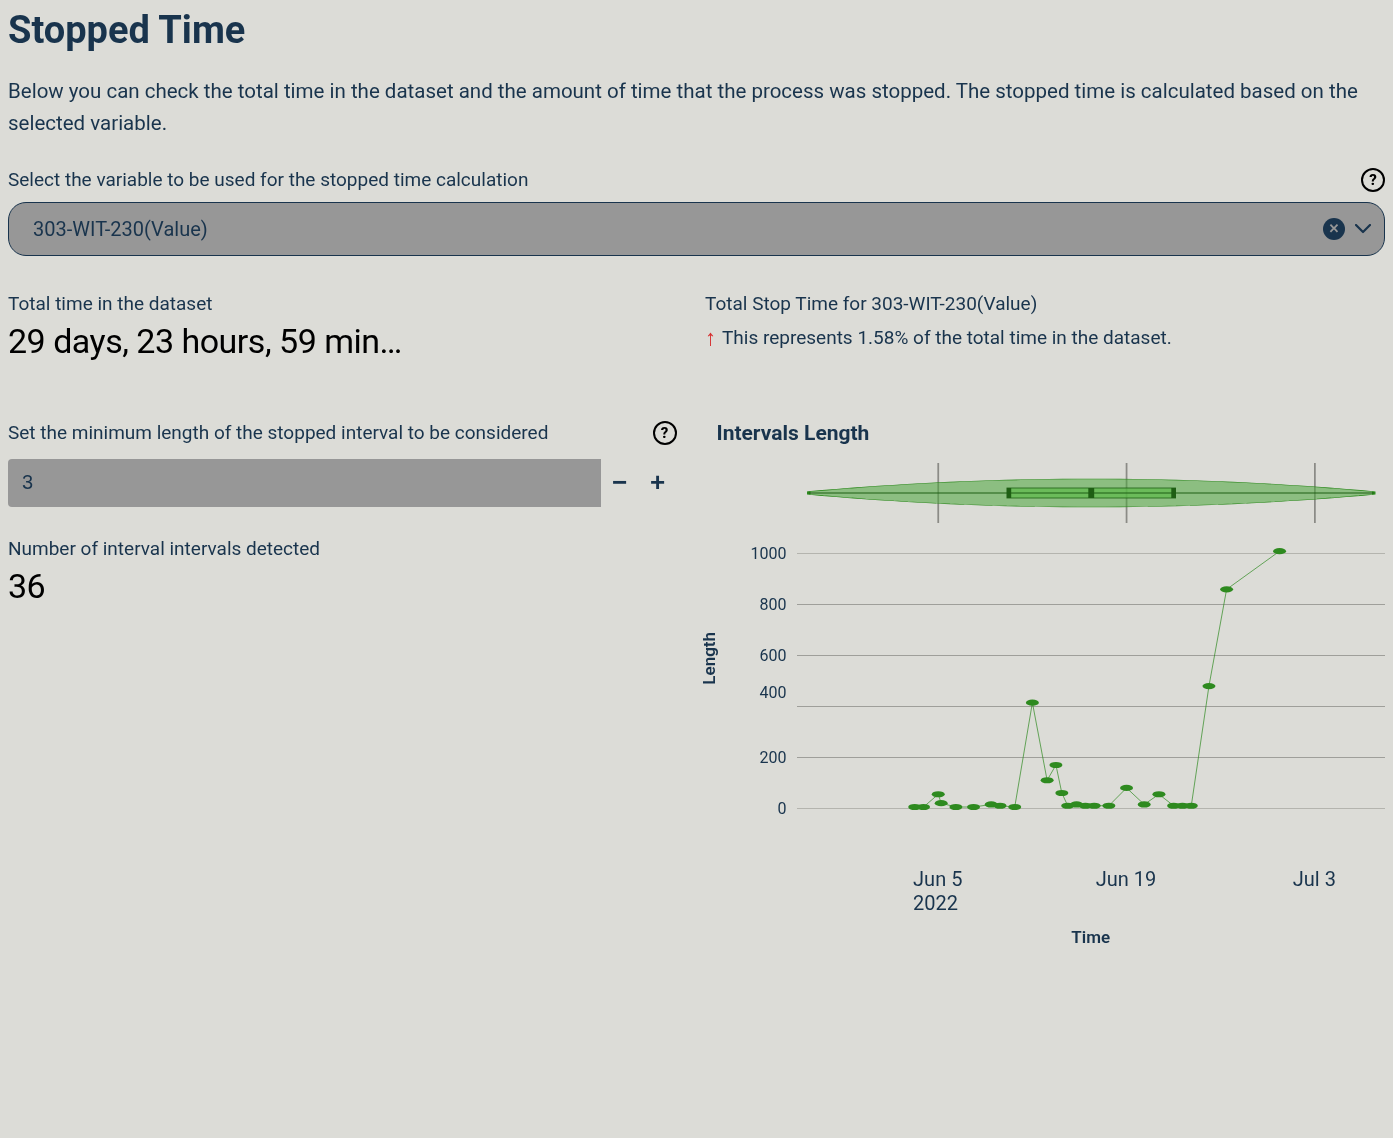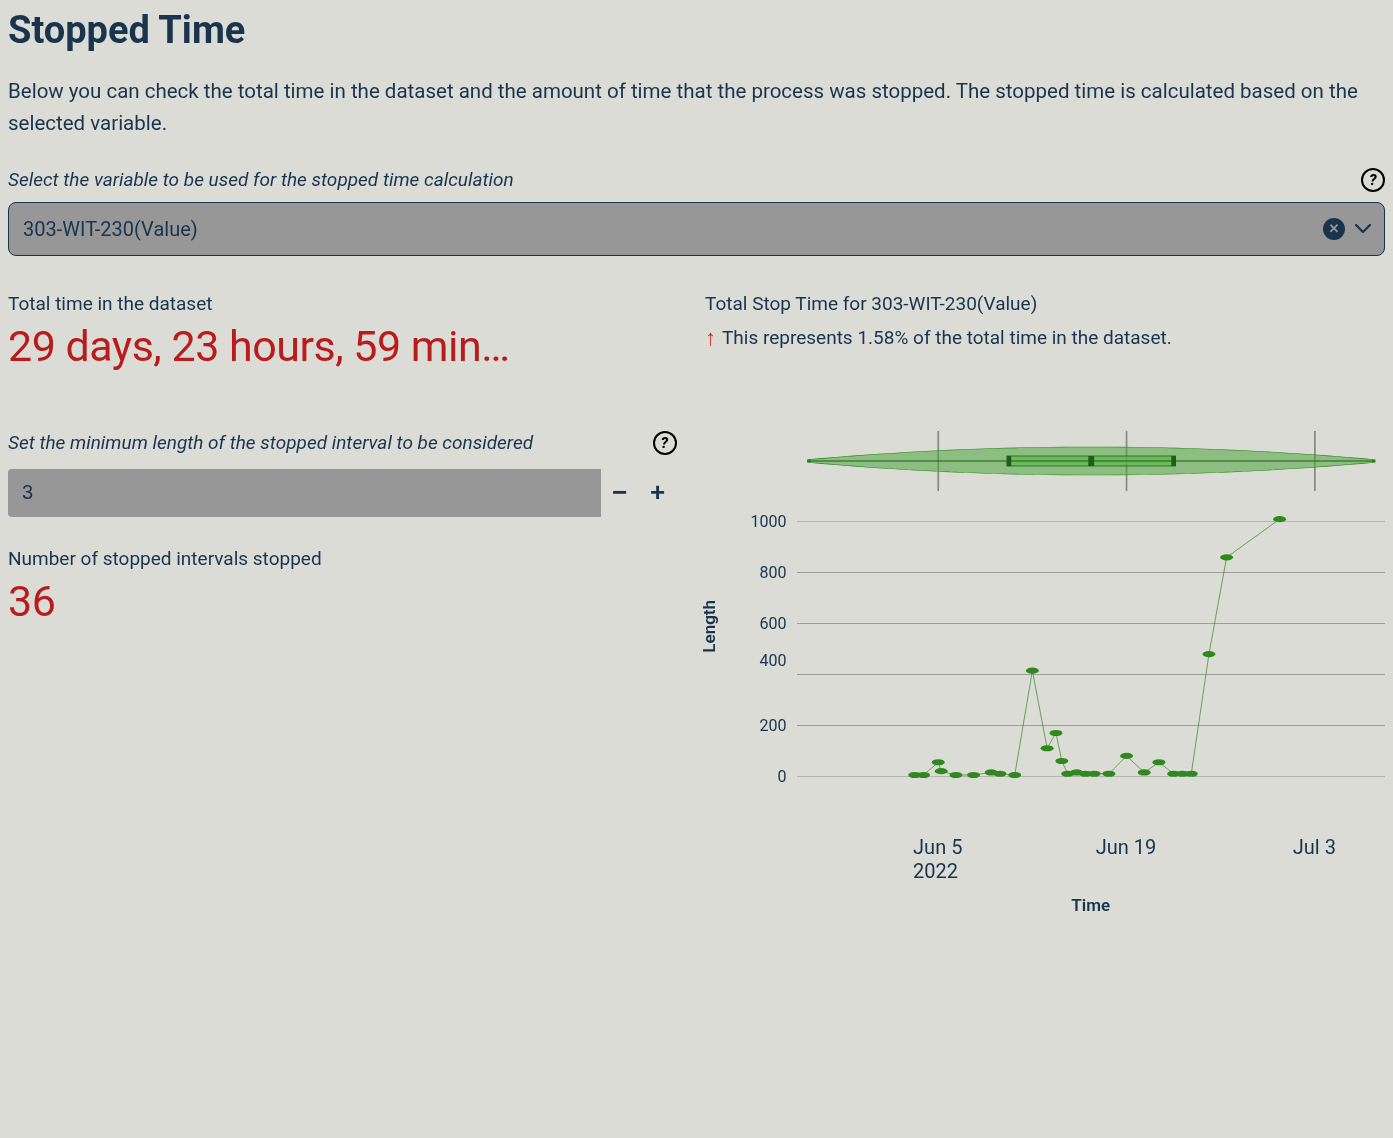--- a/index.html
+++ b/index.html
@@ -20,21 +20,20 @@
   font-size: 20.5px;
   line-height: 1.55;
   margin-bottom: 28px;
   color: #19344d;
 }
 .field-row {
   display: flex;
   align-items: center;
   justify-content: space-between;
   margin-bottom: 10px;
-  font-style: italic;
 }
 .field-label {
   font-size: 19px;
   color: #19344d;
 }
 .help-icon {
   width: 24px;
   height: 24px;
   border: 2.5px solid #000;
   border-radius: 50%;
@@ -48,22 +47,22 @@
   flex-shrink: 0;
 }
 .select-wrap {
   position: relative;
   margin-bottom: 36px;
 }
 .select-box {
   width: 100%;
   background: #979797;
   border: 1px solid #19344d;
-  border-radius: 8px;
-  padding: 14px 80px 14px 14px;
+  border-radius: 18px;
+  padding: 14px 80px 14px 24px;
   font-size: 20px;
   color: #19344d;
   cursor: pointer;
   display: flex;
   align-items: center;
 }
 .select-icons {
   position: absolute;
   right: 14px;
   top: 50%;
@@ -98,26 +97,26 @@
 .col {
   flex: 1;
   min-width: 0;
 }
 .metric-label {
   font-size: 19px;
   margin-bottom: 6px;
   color: #19344d;
 }
 .metric-value {
-  font-size: 43px;
+  font-size: 34px;
   font-weight: 400;
   white-space: nowrap;
   overflow: hidden;
   text-overflow: ellipsis;
-  color: #b91c1c;
+  color: #000000;
   letter-spacing: -0.5px;
 }
 .percent-row {
   display: flex;
   align-items: center;
   gap: 6px;
   margin-top: 10px;
   font-size: 19px;
 }
 .arrow-up {
@@ -279,25 +278,26 @@
       <span class="field-label">Set the minimum length of the stopped interval to be considered</span>
       <span class="help-icon">?</span>
     </div>
     <div class="number-input-row">
       <input class="number-input" value="3" style="">
       <div class="stepper">
         <button class="stepper-btn">−</button>
         <button class="stepper-btn">+</button>
       </div>
     </div>
-    <div class="metric-label">Number of stopped intervals stopped</div>
+    <div class="metric-label">Number of interval intervals detected</div>
     <div class="metric-value">36</div>
   </div>
 
   <div class="col">
+    <div class="section-heading">Intervals Length</div>
     <div class="chart-container">
       <div class="viol-wrap">
         <svg id="viol-svg" width="100%" height="60" preserveAspectRatio="none" viewBox="0 0 100 60">
             <line x1="24" y1="0" x2="24" y2="60" stroke="#8b8b86" stroke-width="0.3"></line>
             <line x1="56.00000000000001" y1="0" x2="56.00000000000001" y2="60" stroke="#8b8b86" stroke-width="0.3"></line>
             <line x1="88" y1="0" x2="88" y2="60" stroke="#8b8b86" stroke-width="0.3"></line>
             <path d="M2.00,28.60 L4.40,27.37 L6.80,26.21 L9.20,25.10 L11.60,24.06 L14.00,23.09 L16.40,22.17 L18.80,21.32 L21.20,20.54 L23.60,19.81 L26.00,19.15 L28.40,18.55 L30.80,18.02 L33.20,17.54 L35.60,17.13 L38.00,16.79 L40.40,16.50 L42.80,16.28 L45.20,16.13 L47.60,16.03 L50.00,16.00 L52.40,16.03 L54.80,16.13 L57.20,16.28 L59.60,16.50 L62.00,16.79 L64.40,17.13 L66.80,17.54 L69.20,18.02 L71.60,18.55 L74.00,19.15 L76.40,19.81 L78.80,20.54 L81.20,21.32 L83.60,22.17 L86.00,23.09 L88.40,24.06 L90.80,25.10 L93.20,26.21 L95.60,27.37 L98.00,28.60 L98.00,31.40 L95.60,32.63 L93.20,33.79 L90.80,34.90 L88.40,35.94 L86.00,36.91 L83.60,37.83 L81.20,38.68 L78.80,39.46 L76.40,40.19 L74.00,40.85 L71.60,41.45 L69.20,41.98 L66.80,42.46 L64.40,42.87 L62.00,43.21 L59.60,43.50 L57.20,43.72 L54.80,43.87 L52.40,43.97 L50.00,44.00 L47.60,43.97 L45.20,43.87 L42.80,43.72 L40.40,43.50 L38.00,43.21 L35.60,42.87 L33.20,42.46 L30.80,41.98 L28.40,41.45 L26.00,40.85 L23.60,40.19 L21.20,39.46 L18.80,38.68 L16.40,37.83 L14.00,36.91 L11.60,35.94 L9.20,34.90 L6.80,33.79 L4.40,32.63 L2.00,31.40 Z" fill="#4aa63a" fill-opacity="0.55" stroke="#2e8a1f" stroke-width="0.6"></path>
             <rect x="36" y="25" width="28" height="10" fill="#5cb94a" fill-opacity="0.7" stroke="#1f5f14" stroke-width="0.8"></rect>
             <line x1="50" y1="25" x2="50" y2="35" stroke="#1f5f14" stroke-width="1"></line>
             <line x1="2" y1="30" x2="98" y2="30" stroke="#1f5f14" stroke-width="0.8"></line>

